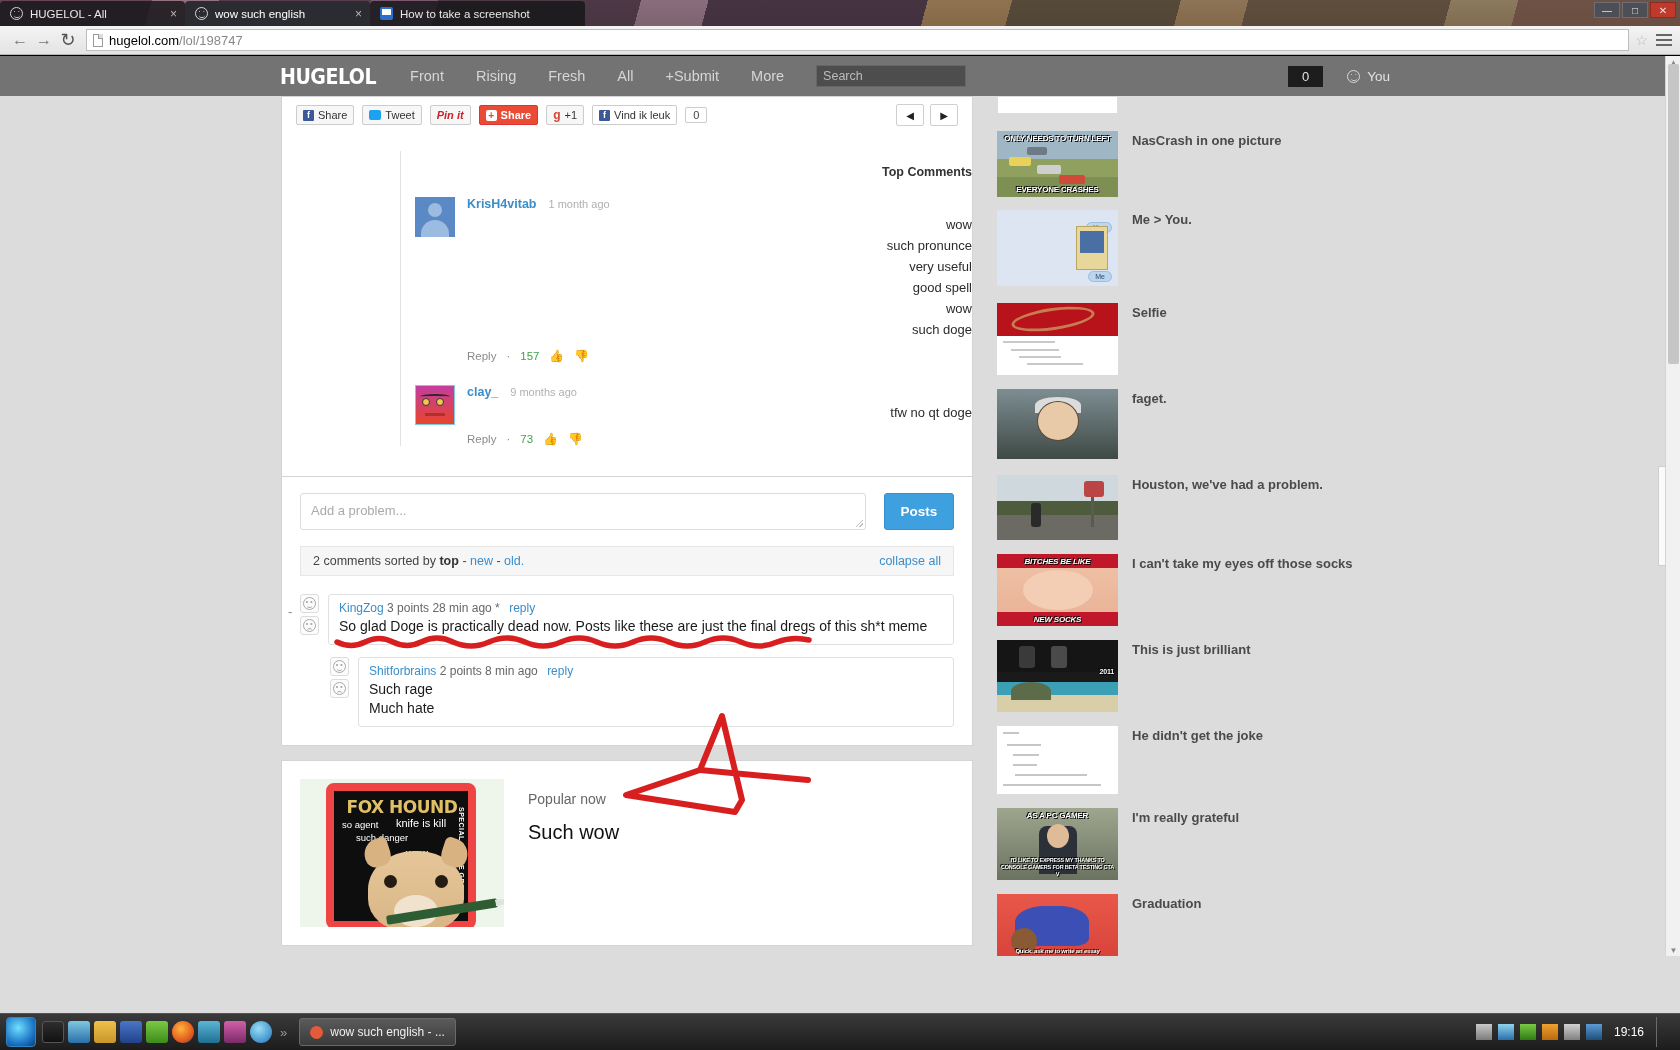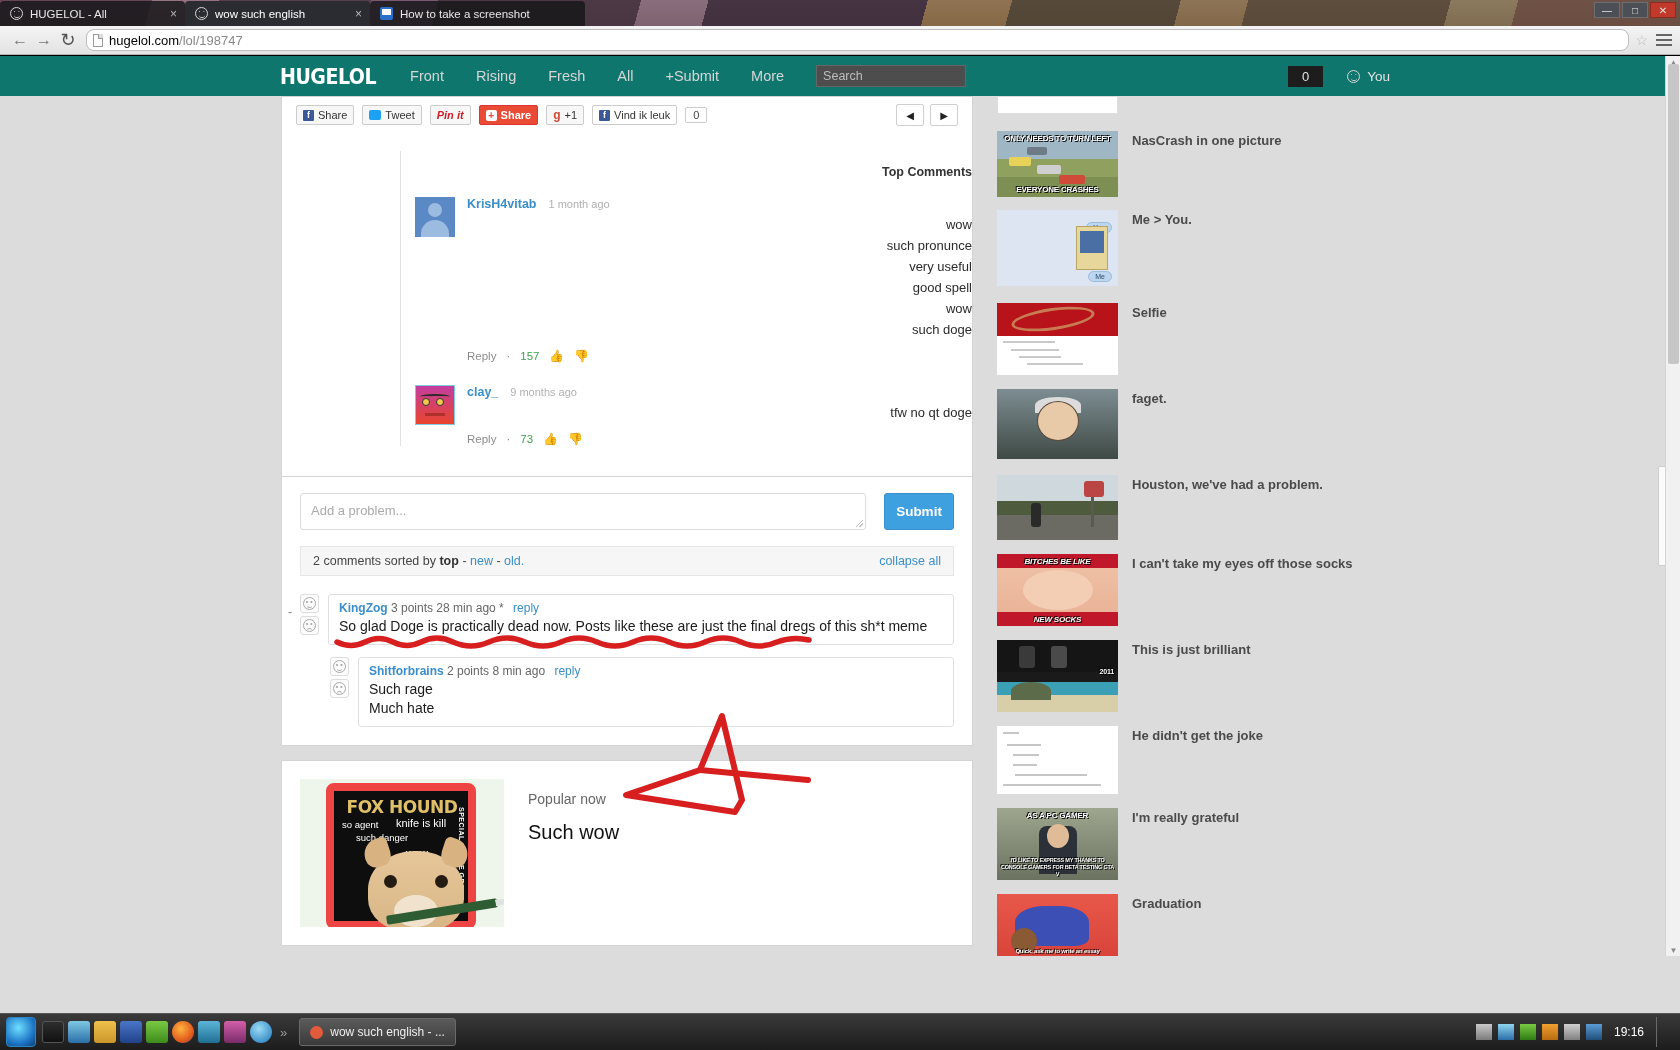--- a/index.html
+++ b/index.html
@@ -64,38 +64,38 @@
   .chrome-toolbar {
     position:absolute; left:0; top:26px; width:1680px; height:29px;
     background: linear-gradient(#f4f4f4,#e3e3e3);
     border-bottom:1px solid #b5b5b5;
     display:flex; align-items:center; padding: 0 8px;
   }
   .navbtn { width:24px;height:24px;display:flex;align-items:center;justify-content:center;
             color:#777; font-size:16px; }
   .omnibox {
     flex:1 1 auto; height:21px; margin:0 6px 0 6px;
-    background:#fff; border:1px solid #bdbdbd; border-radius:8px;
+    background:#fff; border:1px solid #bdbdbd; border-radius:0;
     display:flex; align-items:center; padding:10px 6px; font-size:13px; color:#222;
   }
   .omni-doc { width:10px;height:13px;background:#fff;border:1px solid #9b9b9b;margin-right:6px;position:relative;flex:0 0 10px;}
   .omni-doc::after{content:"";position:absolute;right:-1px;top:-1px;width:4px;height:4px;background:#dcdcdc;border-left:1px solid #9b9b9b;border-bottom:1px solid #9b9b9b;}
   .omni-host { color:#000; }
   .omni-path { color:#888; }
   .star { color:#b9b9b9; font-size:14px; margin-right:6px; }
   .hamburger { width:16px; display:flex; flex-direction:column; gap:3px; margin-left:2px;}
   .hamburger i { display:block; height:2px; background:#666; }
 
   
   .page {
     position:absolute; left:0; top:56px; width:1680px; height:957px;
     background:#dcdcdc; overflow:hidden;
   }
   .sitehead {
-    height:40px; background:#0f766e; display:flex; align-items:center;
+    height:40px; background:#737373; display:flex; align-items:center;
     padding-left:280px; color:#e8e8e8;
   }
   .logo {
     font-family:"DejaVu Sans", sans-serif;
     font-weight:bold; font-size:19px; letter-spacing:-0.5px; color:#fff;
     transform: scaleY(1.15); margin-right: 34px;
   }
   .navlink { color:#d6d6d6; font-size:14.5px; margin-right:32px; }
   .searchbox {
     width:150px;height:22px;background:#4d4d4d;border:1px solid #666;
@@ -181,21 +181,21 @@
   .crow { display:flex; gap:6px; margin-top:8px; position:relative; }
   .votecol { width:22px; flex:0 0 22px; display:flex; flex-direction:column; gap:3px; }
   .vbtn { width:19px;height:19px;border:1px solid #dcdcdc;border-radius:3px;background:#fcfcfc;
           display:flex;align-items:center;justify-content:center; }
   .face { width:13px;height:13px;border-radius:50%;border:1.3px solid #a8a8a8;position:relative; }
   .face::before{content:"";position:absolute;left:2.4px;top:3.2px;width:1.5px;height:1.5px;background:#a8a8a8;border-radius:50%;box-shadow:4.4px 0 0 #a8a8a8;}
   .face.happy::after{content:"";position:absolute;left:2.6px;top:6.4px;width:5.6px;height:3px;border-bottom:1.3px solid #a8a8a8;border-radius:0 0 6px 6px;}
   .face.sad::after{content:"";position:absolute;left:2.6px;top:8.2px;width:5.6px;height:3px;border-top:1.3px solid #a8a8a8;border-radius:6px 6px 0 0;}
   .cbubble { flex:1 1 auto; border:1px solid #e0e0e0; border-radius:3px; padding:6px 10px 8px 10px; background:#fff; }
   .cmeta { font-size:12px; color:#666; margin-bottom:2px; }
-  .cmeta .uname { color:#3a8ec9; font-weight:bold; }
+  .cmeta .uname { color:#3a8ec9; font-weight:normal; }
   .cmeta .rep { color:#3a8ec9; margin-left:6px; }
   .ctext { font-size:14px; color:#1a1a1a; line-height:19px; }
   .collapse-tick { position:absolute; left:6px; top:28px; color:#888; font-size:13px; }
   .nested { margin-left:30px; }
 
   
   .popcard { margin-top:14px; padding:18px; display:flex; gap:24px; }
   .doge-img {
     width:204px;height:148px;flex:0 0 204px; background:#eef5ea; position:relative; overflow:hidden;
   }
@@ -473,21 +473,21 @@
             </div>
           </div>
         </div>
       </div>
 
       <div class="card" style="margin-top:-1px;">
         <div class="commentform">
           <div class="ctextarea">
             <span>Add a problem...</span>
           </div>
-          <div class="submitbtn">Submit</div>
+          <div class="submitbtn">Posts</div>
         </div>
 
         <div class="sortbar">
           <span>2 comments sorted by</span>&nbsp;
           <b>top</b>&nbsp;
           <span>-</span>&nbsp;
           <a>new</a>&nbsp;
           <span>-</span>&nbsp;
           <a>old.</a>
           <a class="collapse">collapse all</a>

